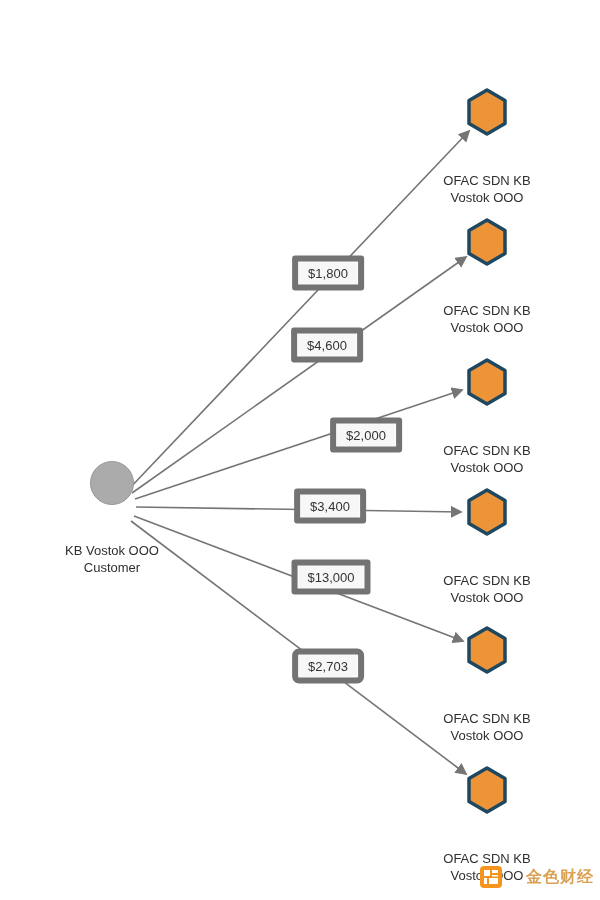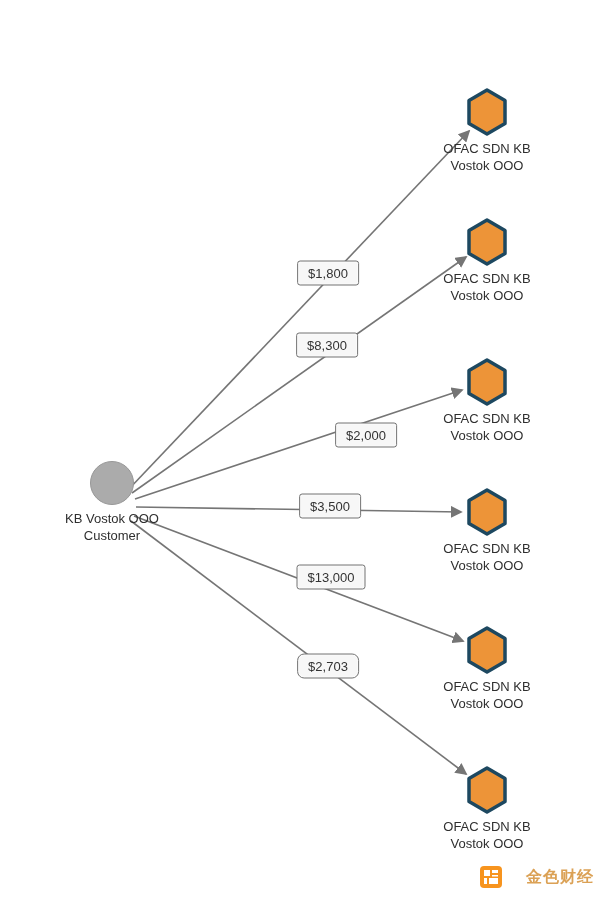--- a/index.html
+++ b/index.html
@@ -12,26 +12,26 @@
   }
   .edges-layer{position:absolute;left:0;top:0;width:600px;height:900px;pointer-events:none;}
   .node{position:absolute;}
   .source-circle{
     width:44px;height:44px;border-radius:50%;
     background:#ababab;border:1px solid #979797;
     box-sizing:border-box;
   }
   .node-label{
     position:absolute;width:130px;text-align:center;
-    font-size:13px;line-height:1.3;color:#2f2f2f;font-weight:500;
+    font-size:13px;line-height:1.3;color:#2f2f2f;font-weight:500;margin-top:32px;
   }
   .hex-wrap{position:absolute;width:44px;height:50px;}
   .edge-label{
     position:absolute;transform:translate(-50%,-50%);
-    background:#f7f7f7;border:1px solid #737373;border-radius:3px;
+    background:#f7f7f7;border:6px solid #737373;border-radius:3px;
     padding:4px 10px;font-size:13px;color:#333333;white-space:nowrap;
     box-shadow:0 0 0 1px rgba(255,255,255,0.6) inset;
   }
   .watermark{
     position:absolute;left:480px;top:866px;
     display:flex;align-items:center;gap:24px;
   }
   .watermark-text{
     font-size:16px;font-weight:bold;color:#dba155;letter-spacing:1px;
   }
@@ -96,23 +96,23 @@
   </div>
 
   <div class="hex-wrap" style="left:465px;top:765px;">
     <svg width="44" height="50" viewBox="0 0 44 50">
       <polygon points="22,3 40,13.5 40,36.5 22,47 4,36.5 4,13.5" fill="#ed9438" stroke="#1d4860" stroke-width="3.5" stroke-linejoin="round"></polygon>
     </svg>
     <div class="node-label" style="left:-43px;top:54px;">OFAC SDN KB Vostok OOO</div>
   </div>
 
   <div class="edge-label" style="left:328px;top:273px;">$1,800</div>
-  <div class="edge-label" style="left:327px;top:345px;">$8,300</div>
+  <div class="edge-label" style="left:327px;top:345px;">$4,600</div>
   <div class="edge-label" style="left:330px;top:435px;margin-left:36px;">$2,000</div>
-  <div class="edge-label" style="left:330px;top:506px;">$3,500</div>
+  <div class="edge-label" style="left:330px;top:506px;">$3,400</div>
   <div class="edge-label" style="left:331px;top:577px;">$13,000</div>
   <div class="edge-label" style="left:328px;top:666px;border-radius:7px;">$2,703</div>
 
   <div class="watermark">
     <svg width="22" height="22" viewBox="0 0 22 22">
       <rect x="0" y="0" width="22" height="22" rx="4" fill="#f7941e"></rect>
       <rect x="4" y="4" width="6" height="6" fill="#ffffff"></rect>
       <rect x="12" y="4" width="6" height="3" fill="#ffffff"></rect>
       <rect x="4" y="12" width="3" height="6" fill="#ffffff"></rect>
       <rect x="9" y="12" width="9" height="6" fill="#ffffff"></rect>

